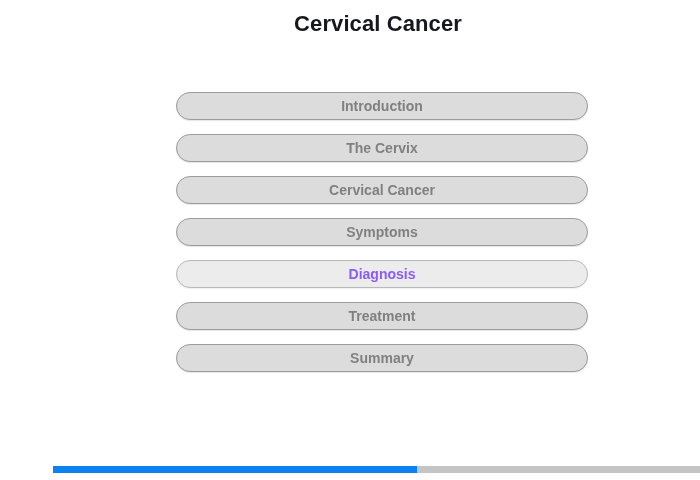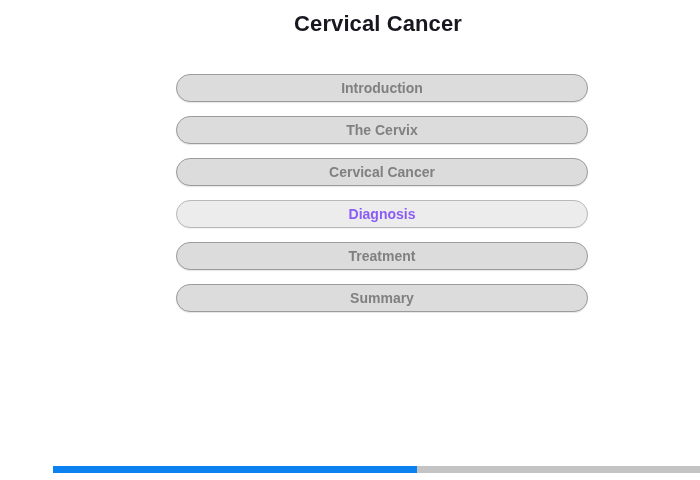--- a/index.html
+++ b/index.html
@@ -26,21 +26,21 @@
     width: 700px;
     text-align: center;
     font-size: 22px;
     font-weight: bold;
     color: #17171f;
     letter-spacing: 0.1px;
     line-height: 30px;
   }
   .nav-list {
     position: absolute;
-    top: 74px;
+    top: 92px;
     left: 148px;
     width: 412px;
   }
   .nav-button {
     position: relative;
     box-sizing: border-box;
     width: 412px;
     height: 28px;
     margin-bottom: 14px;
     border: 1px solid #9c9c9c;
@@ -85,20 +85,21 @@
 <body>
 
 <div id="app">
 
   <div class="page-title">Cervical Cancer</div>
 
   <div class="nav-list">
       <button class="nav-button" type="button"><span>Introduction</span></button>
       <button class="nav-button" type="button"><span>The Cervix</span></button>
       <button class="nav-button" type="button"><span>Cervical Cancer</span></button>
+      <button class="nav-button" type="button"><span>Symptoms</span></button>
       <button class="nav-button is-active" type="button"><span>Diagnosis</span></button>
       <button class="nav-button" type="button"><span>Treatment</span></button>
       <button class="nav-button" type="button"><span>Summary</span></button>
     </div>
 
   <div class="progress-wrap" style="background: rgb(196, 196, 196);">
     <div class="progress-fill" style="width: 56%; background: rgb(11, 130, 239);"></div>
   </div>
 
 </div>

